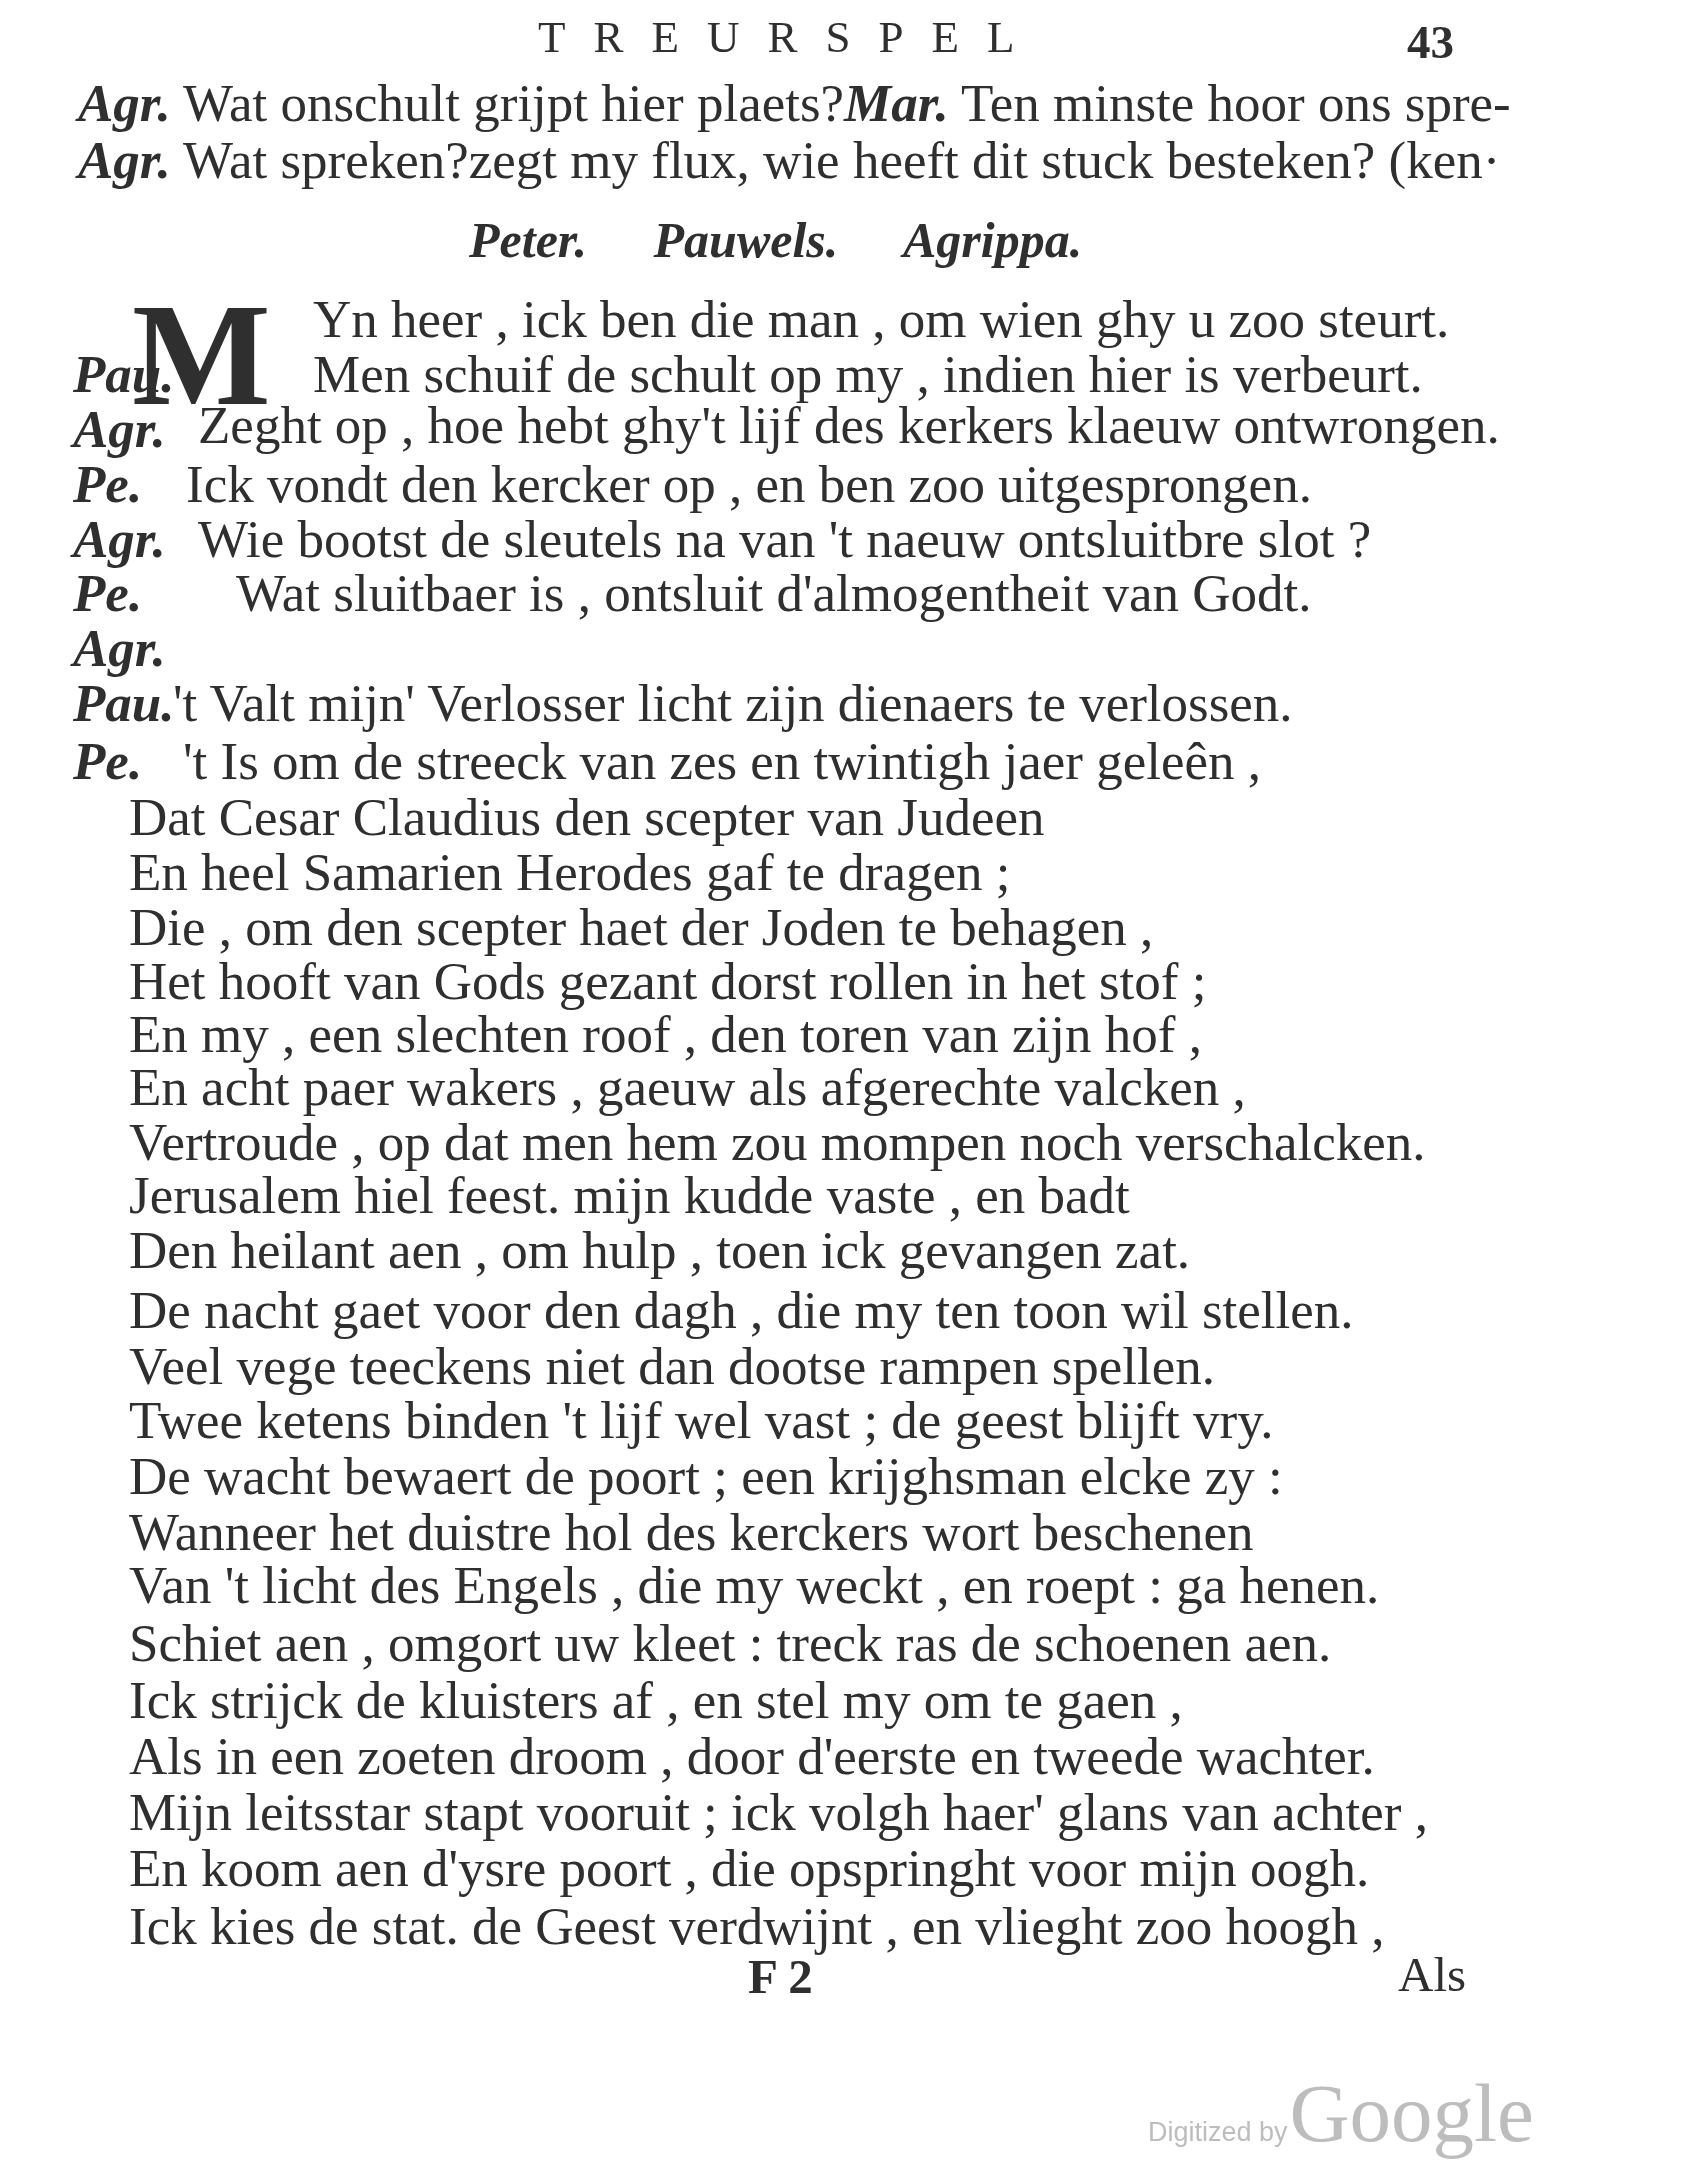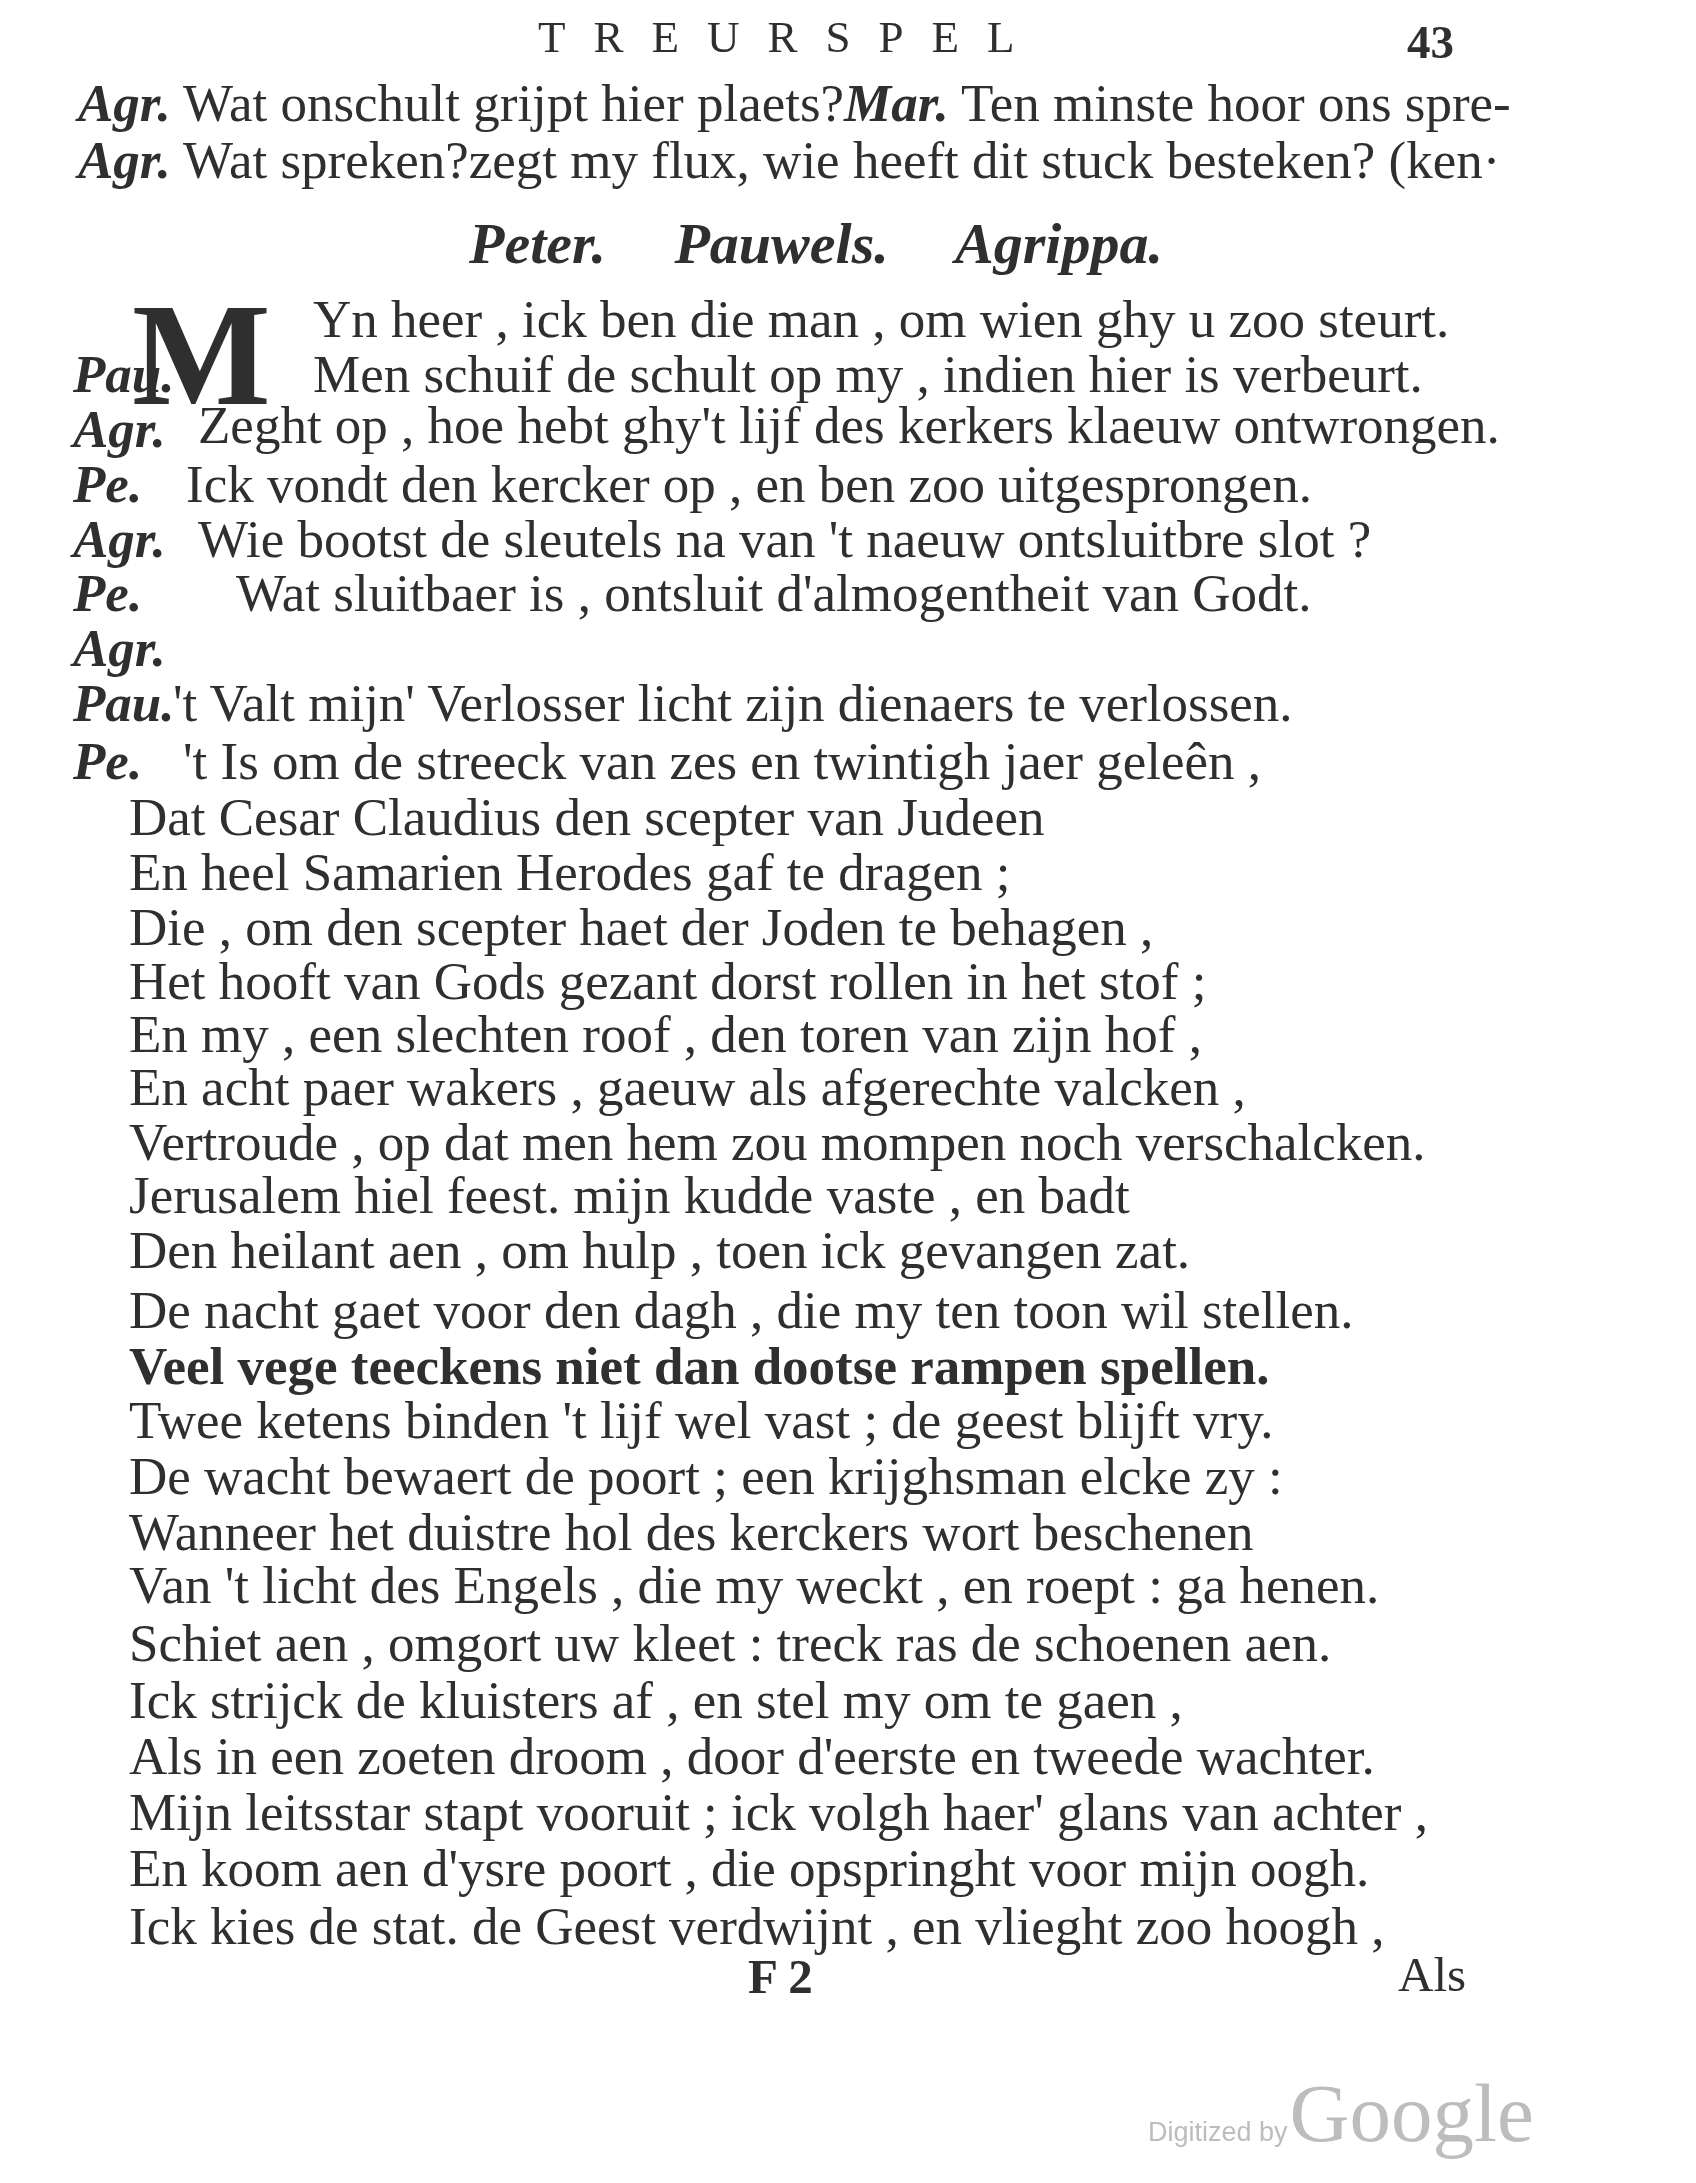--- a/index.html
+++ b/index.html
@@ -10,21 +10,21 @@
     font-family: "Liberation Serif", "DejaVu Serif", serif;
     color: #2f2f2f;
     white-space: nowrap;
     line-height: 1;
     font-size: 53px;
     transform-origin: left bottom;
   }
   .running-head { font-size: 45px; letter-spacing: 28px; font-weight: normal; }
   .pageno { font-size: 47px; font-weight: bold; }
   .speaker { font-style: italic; font-weight: bold; }
-  .cast { font-style: italic; font-weight: bold; font-size: 58px; }
+  .cast { font-style: italic; font-weight: bold; font-size: 50px; }
   .cast span { margin-right: 54px; }
   .dropcap {
     position: absolute;
     font-family: "Liberation Serif", "DejaVu Serif", serif;
     color: #2f2f2f;
     font-size: 147px;
     line-height: 1;
     font-weight: bold;
   }
   .sig { font-size: 49px; font-weight: bold; }
@@ -94,21 +94,21 @@
   <div class="ln" style="left:129px; top:791px;">Dat Cesar Claudius den scepter van Judeen</div>
   <div class="ln" style="left:129px; top:846px;">En heel Samarien Herodes gaf te dragen ;</div>
   <div class="ln" style="left:129px; top:901px;">Die ,  om den scepter haet der Joden te behagen ,</div>
   <div class="ln" style="left:129px; top:955px;">Het hooft van Gods gezant dorst rollen in het stof ;</div>
   <div class="ln" style="left:129px; top:1008px;">En my ,  een slechten roof ,  den toren van zijn hof ,</div>
   <div class="ln" style="left:129px; top:1061px;">En acht paer wakers ,  gaeuw als afgerechte valcken ,</div>
   <div class="ln" style="left:129px; top:1116px;">Vertroude ,  op dat men hem zou mompen noch verschalcken.</div>
   <div class="ln" style="left:129px; top:1169px;">Jerusalem hiel feest.  mijn kudde vaste ,  en badt</div>
   <div class="ln" style="left:129px; top:1224px;">Den heilant aen ,  om hulp ,  toen ick gevangen zat.</div>
   <div class="ln" style="left:129px; top:1284px;">De nacht gaet voor den dagh ,  die my ten toon wil stellen.</div>
-  <div class="ln" style="left:129px; top:1340px;font-weight:bold;">Veel vege teeckens niet dan dootse rampen spellen.</div>
+  <div class="ln" style="left:129px; top:1340px;">Veel vege teeckens niet dan dootse rampen spellen.</div>
   <div class="ln" style="left:129px; top:1394px;">Twee ketens binden 't lijf wel vast ;  de geest blijft vry.</div>
   <div class="ln" style="left:129px; top:1450px;">De wacht bewaert de poort ;  een krijghsman elcke zy :</div>
   <div class="ln" style="left:129px; top:1506px;">Wanneer het duistre hol des kerckers wort beschenen</div>
   <div class="ln" style="left:129px; top:1559px;">Van 't licht des Engels ,  die my weckt ,  en roept :  ga henen.</div>
   <div class="ln" style="left:129px; top:1617px;">Schiet aen ,  omgort uw kleet :  treck ras de schoenen aen.</div>
   <div class="ln" style="left:129px; top:1674px;">Ick strijck de kluisters af ,  en stel my om te gaen ,</div>
   <div class="ln" style="left:129px; top:1730px;">Als in een zoeten droom ,  door d'eerste en tweede wachter.</div>
   <div class="ln" style="left:129px; top:1786px;">Mijn leitsstar stapt vooruit ;  ick volgh haer' glans van achter ,</div>
   <div class="ln" style="left:129px; top:1842px;">En koom aen d'ysre poort ,  die opspringht voor mijn oogh.</div>
   <div class="ln" style="left:129px; top:1900px;">Ick kies de stat.  de Geest verdwijnt ,  en vlieght zoo hoogh ,</div>

